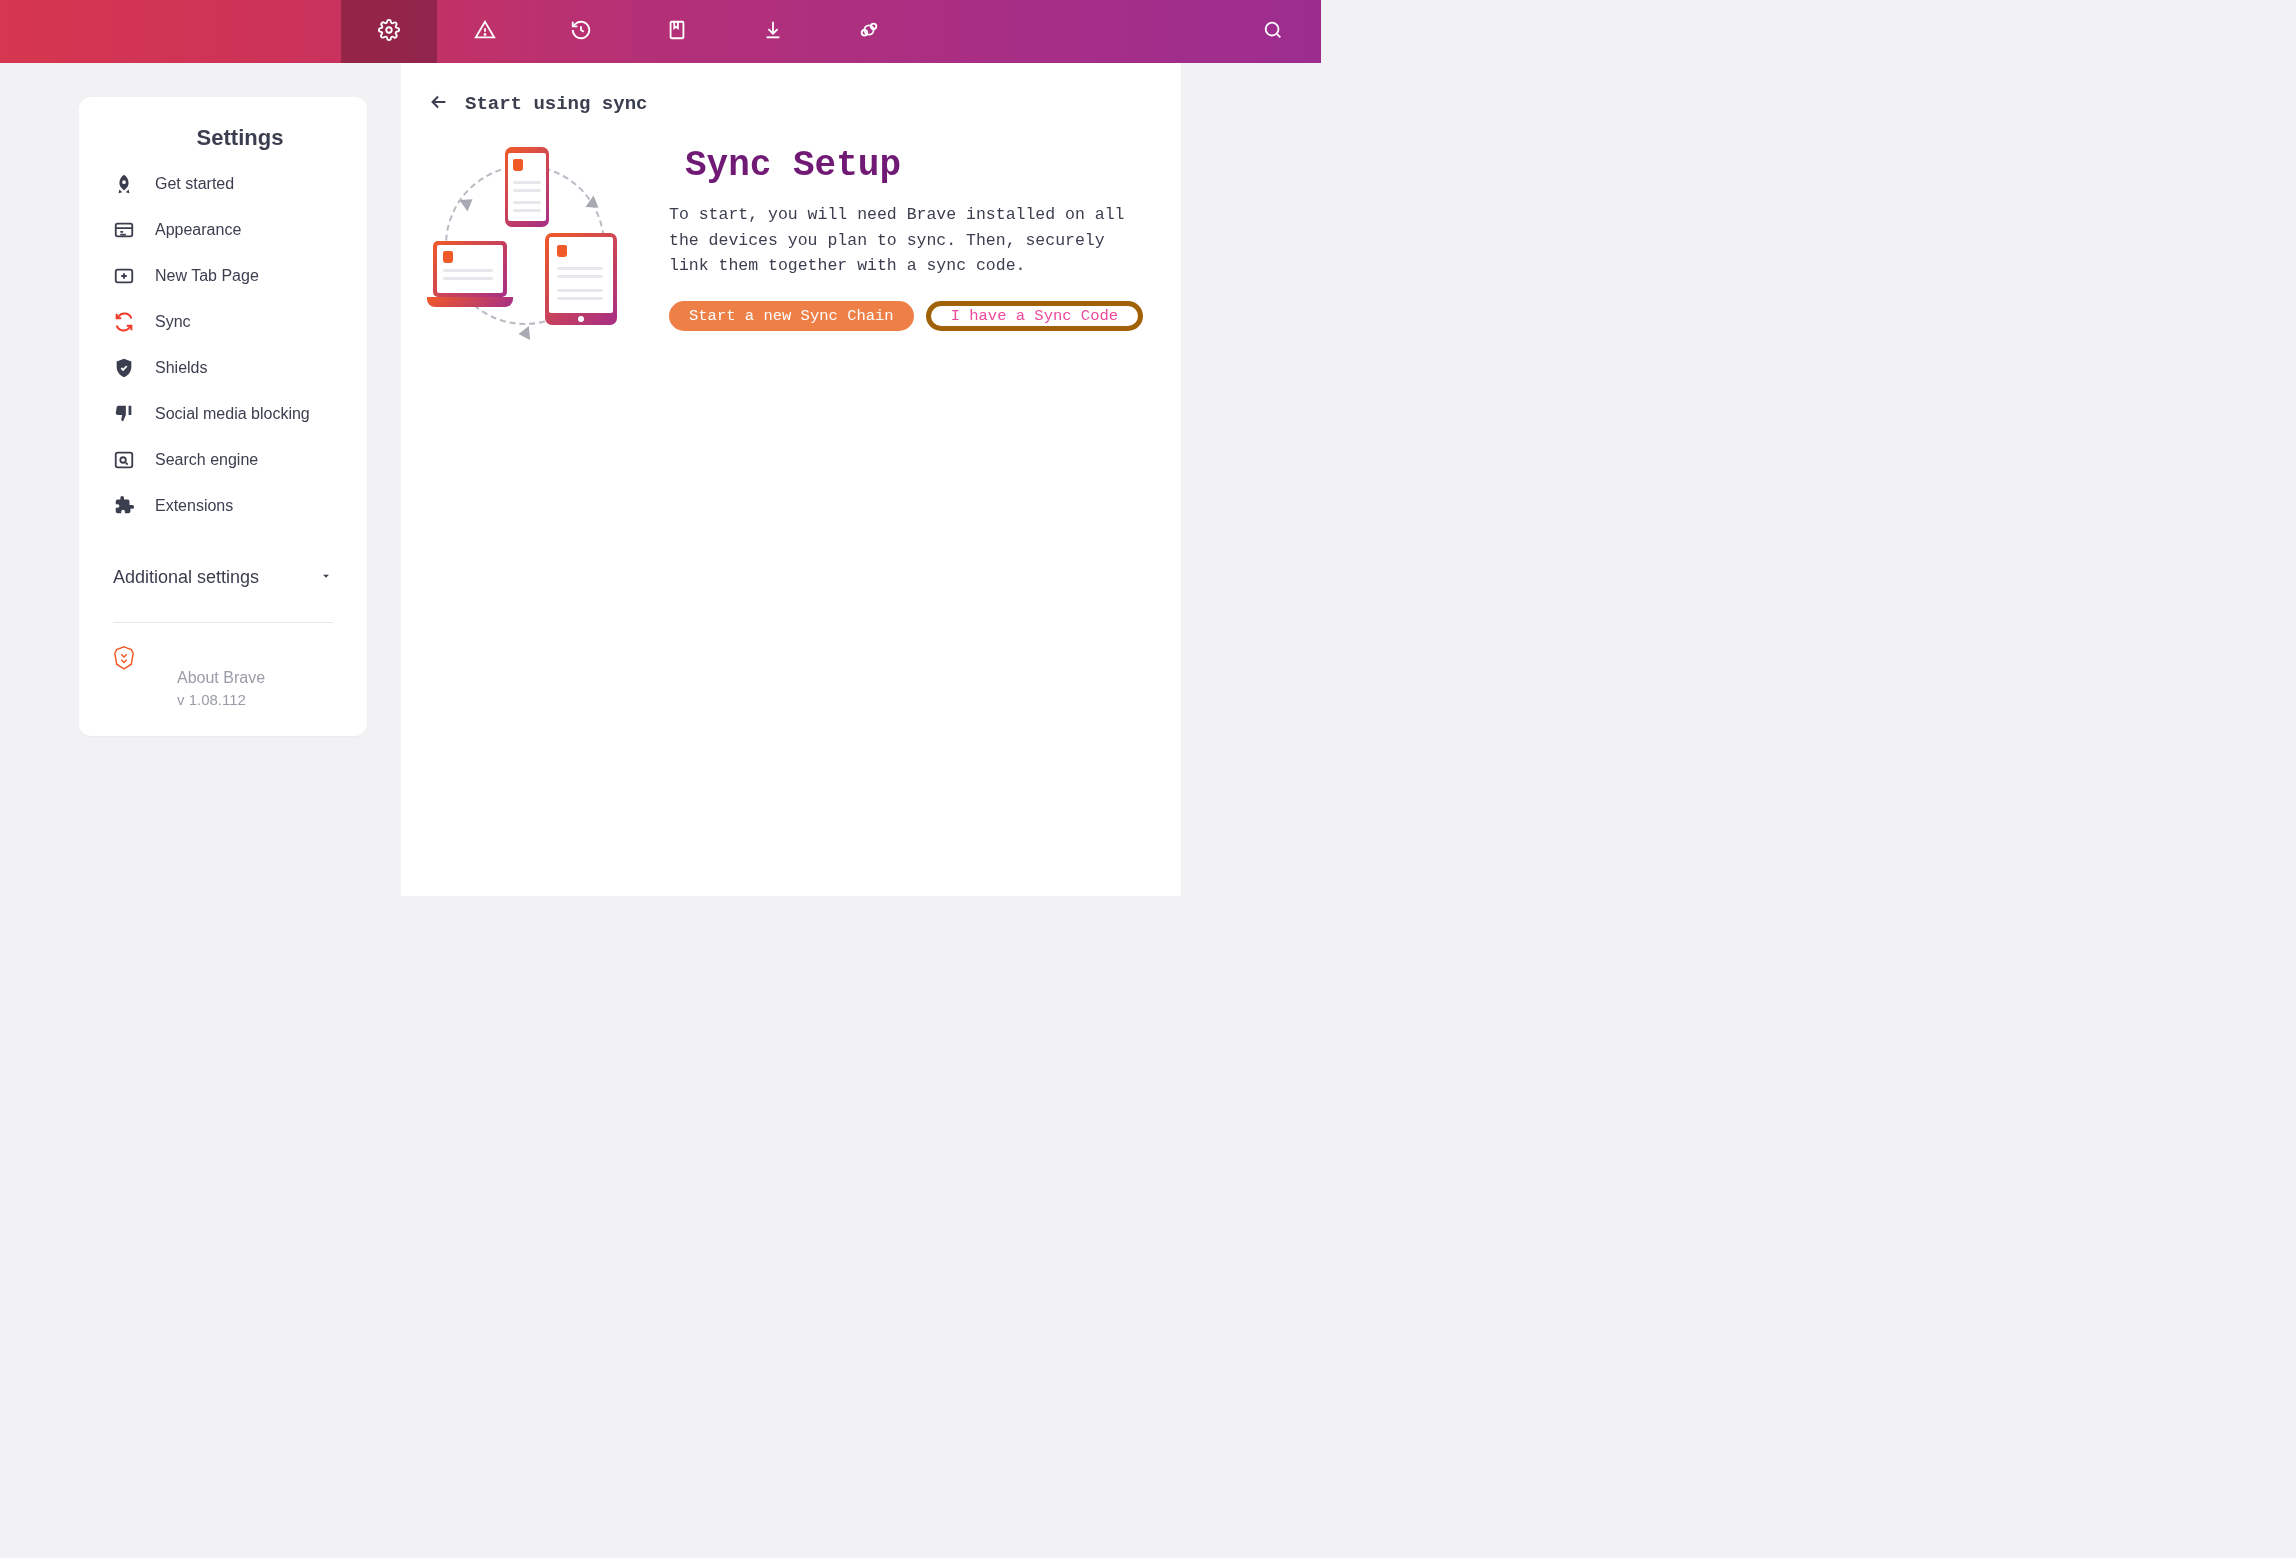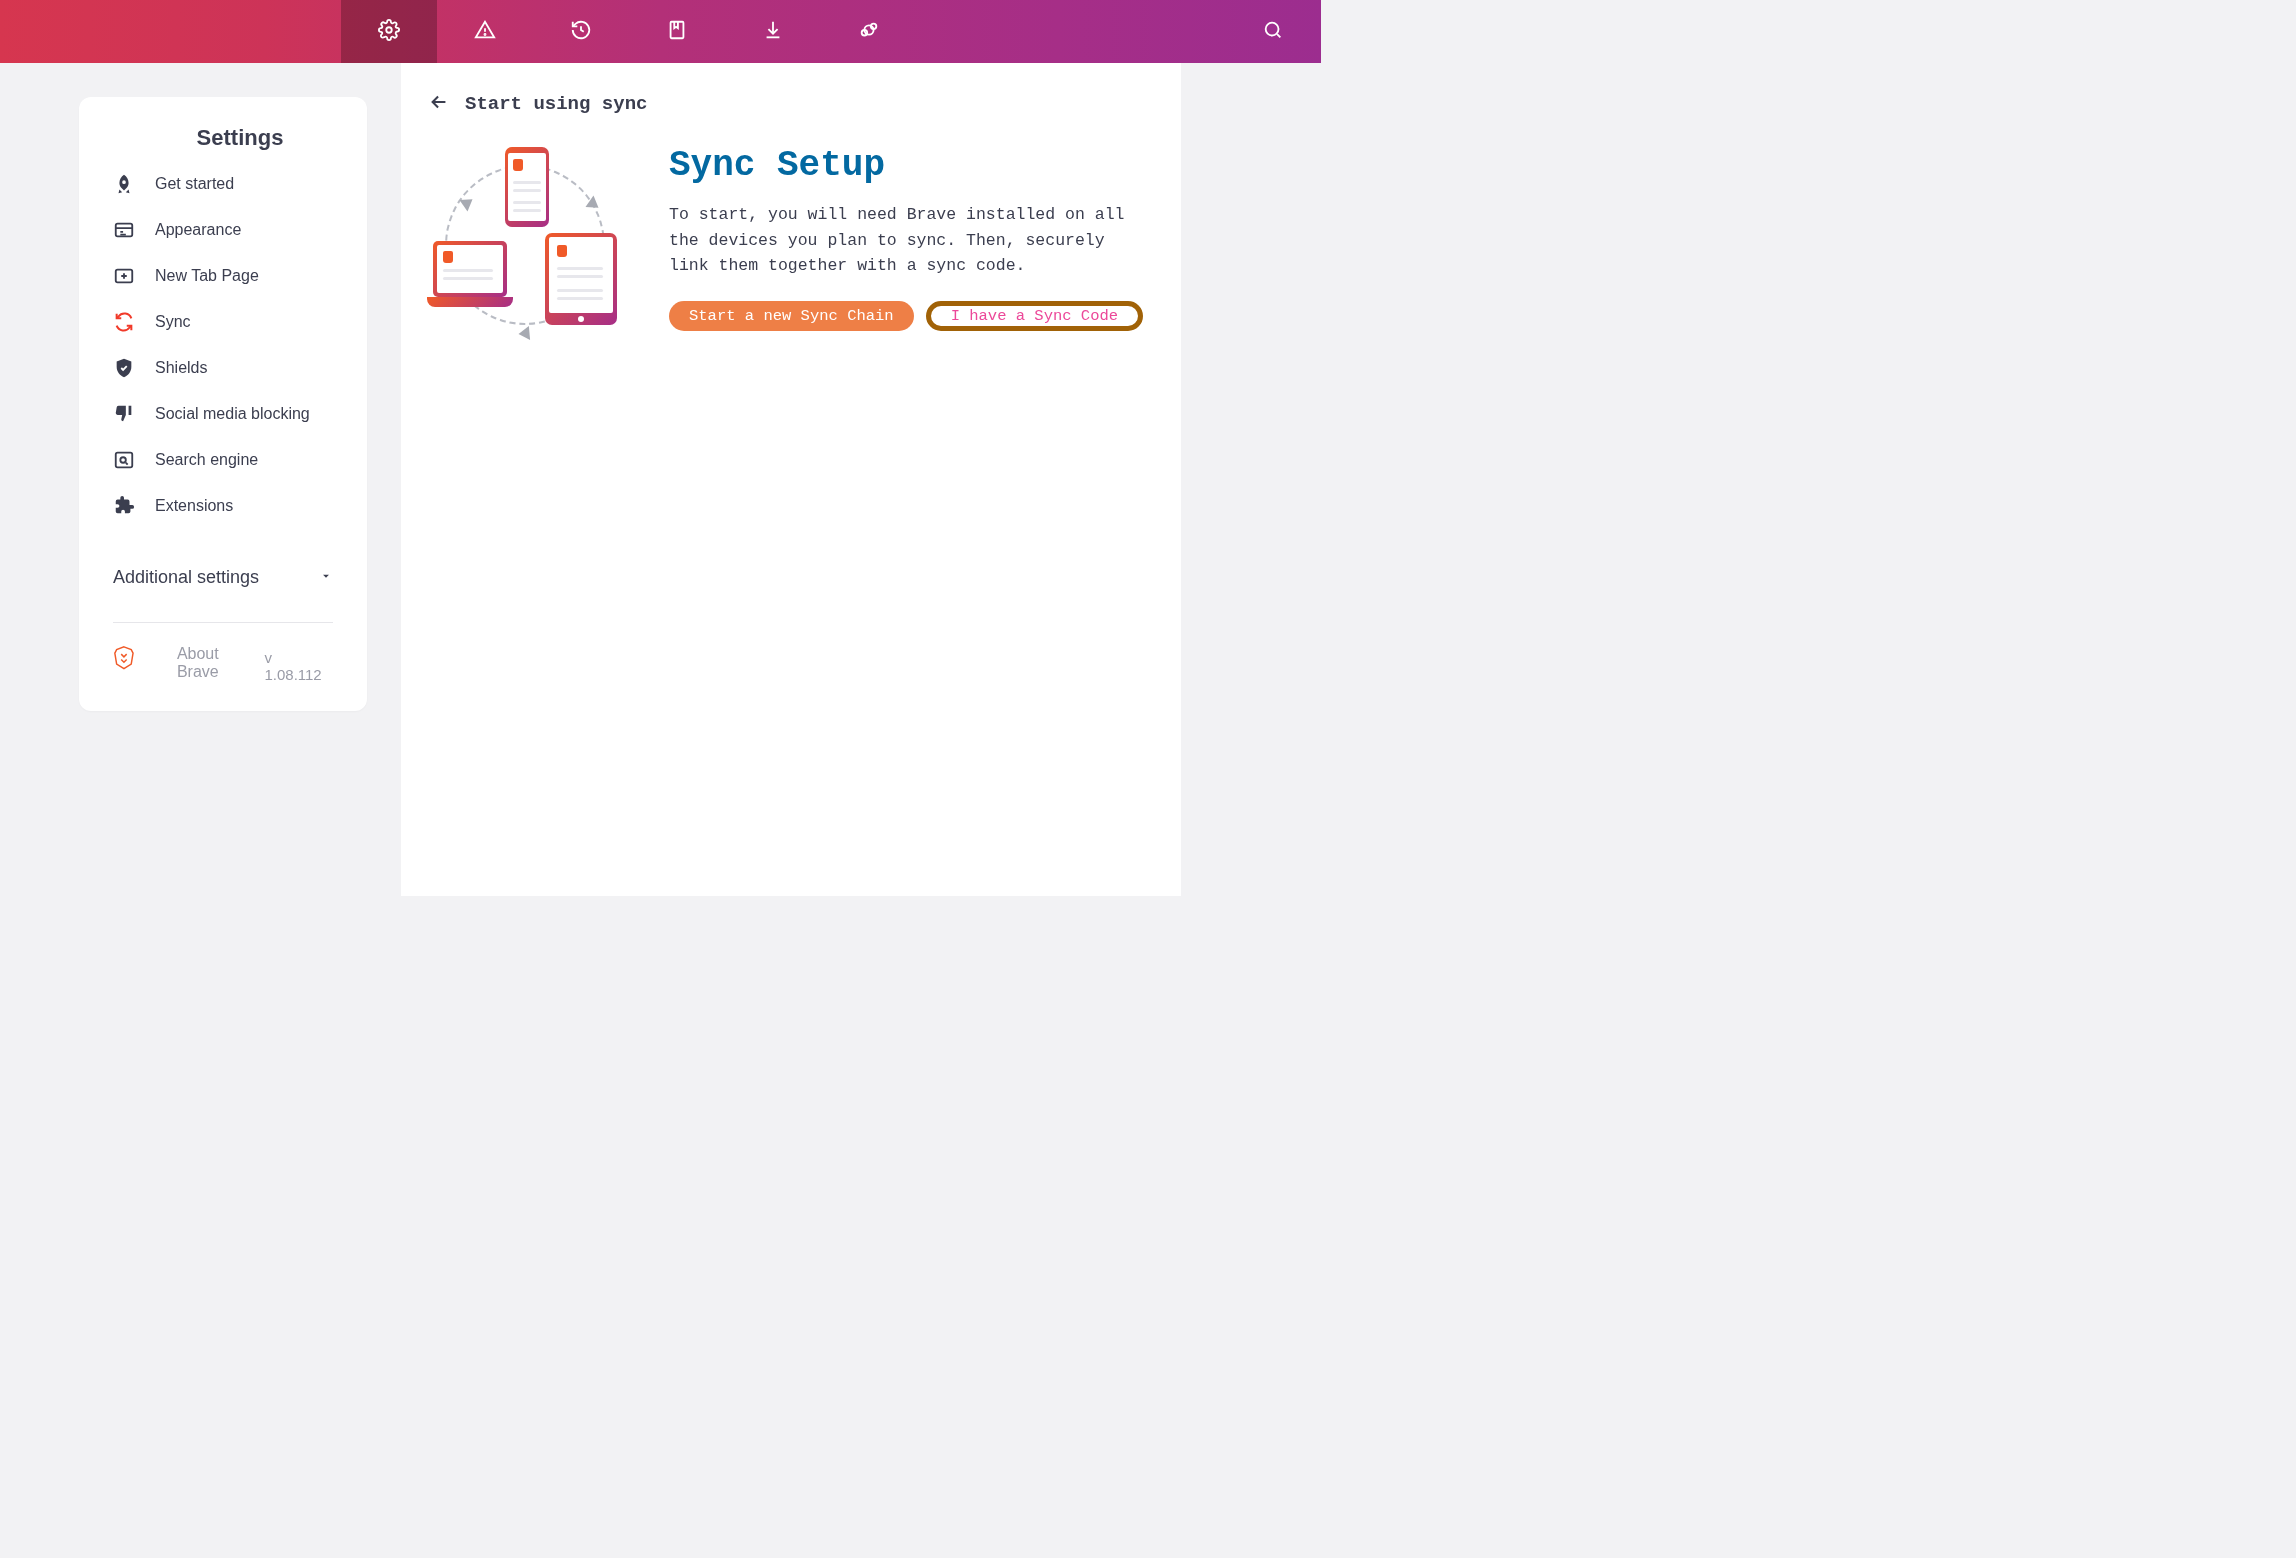--- a/index.html
+++ b/index.html
@@ -111,21 +111,21 @@
     padding: 22px 34px 0 34px;
     cursor: pointer;
   }
   .about-icon {
     width: 22px;
     height: 26px;
     color: #f05a28;
     margin-right: 42px;
     display:flex; align-items:center; justify-content:center;
   }
-  .about-text { display: flex; flex-direction: row; }
+  .about-text { display: flex; flex-direction: column; margin-top: 24px; }
   .about-label { color: #9a9ca7; font-size: 16px; }
   .about-ver { color: #9a9ca7; font-size: 15px; margin-top: 4px; }
 
   .main-panel {
     margin-left: 34px;
     margin-top: 0;
     width: 780px;
     background: #fff;
     min-height: 833px;
     padding: 20px 28px 0 22px;
@@ -160,23 +160,24 @@
     height: 200px;
     margin-right: 42px;
     margin-top: 4px;
     flex: none;
     position: relative;
   }
   .sync-texts { flex: 1; }
   .sync-heading {
     font-size: 36px;
     font-weight: 800;
-    color: #0369a1;
+    color: #701a75;
     margin-bottom: 16px;
     margin-top: 2px;
+    margin-left: 16px;
   }
   .sync-desc {
     font-size: 16.5px;
     color: #3b3e4f;
     line-height: 1.55;
     margin-bottom: 22px;
     max-width: 510px;
   }
   .btn-row { display: flex; gap: 12px; }
   .btn {

